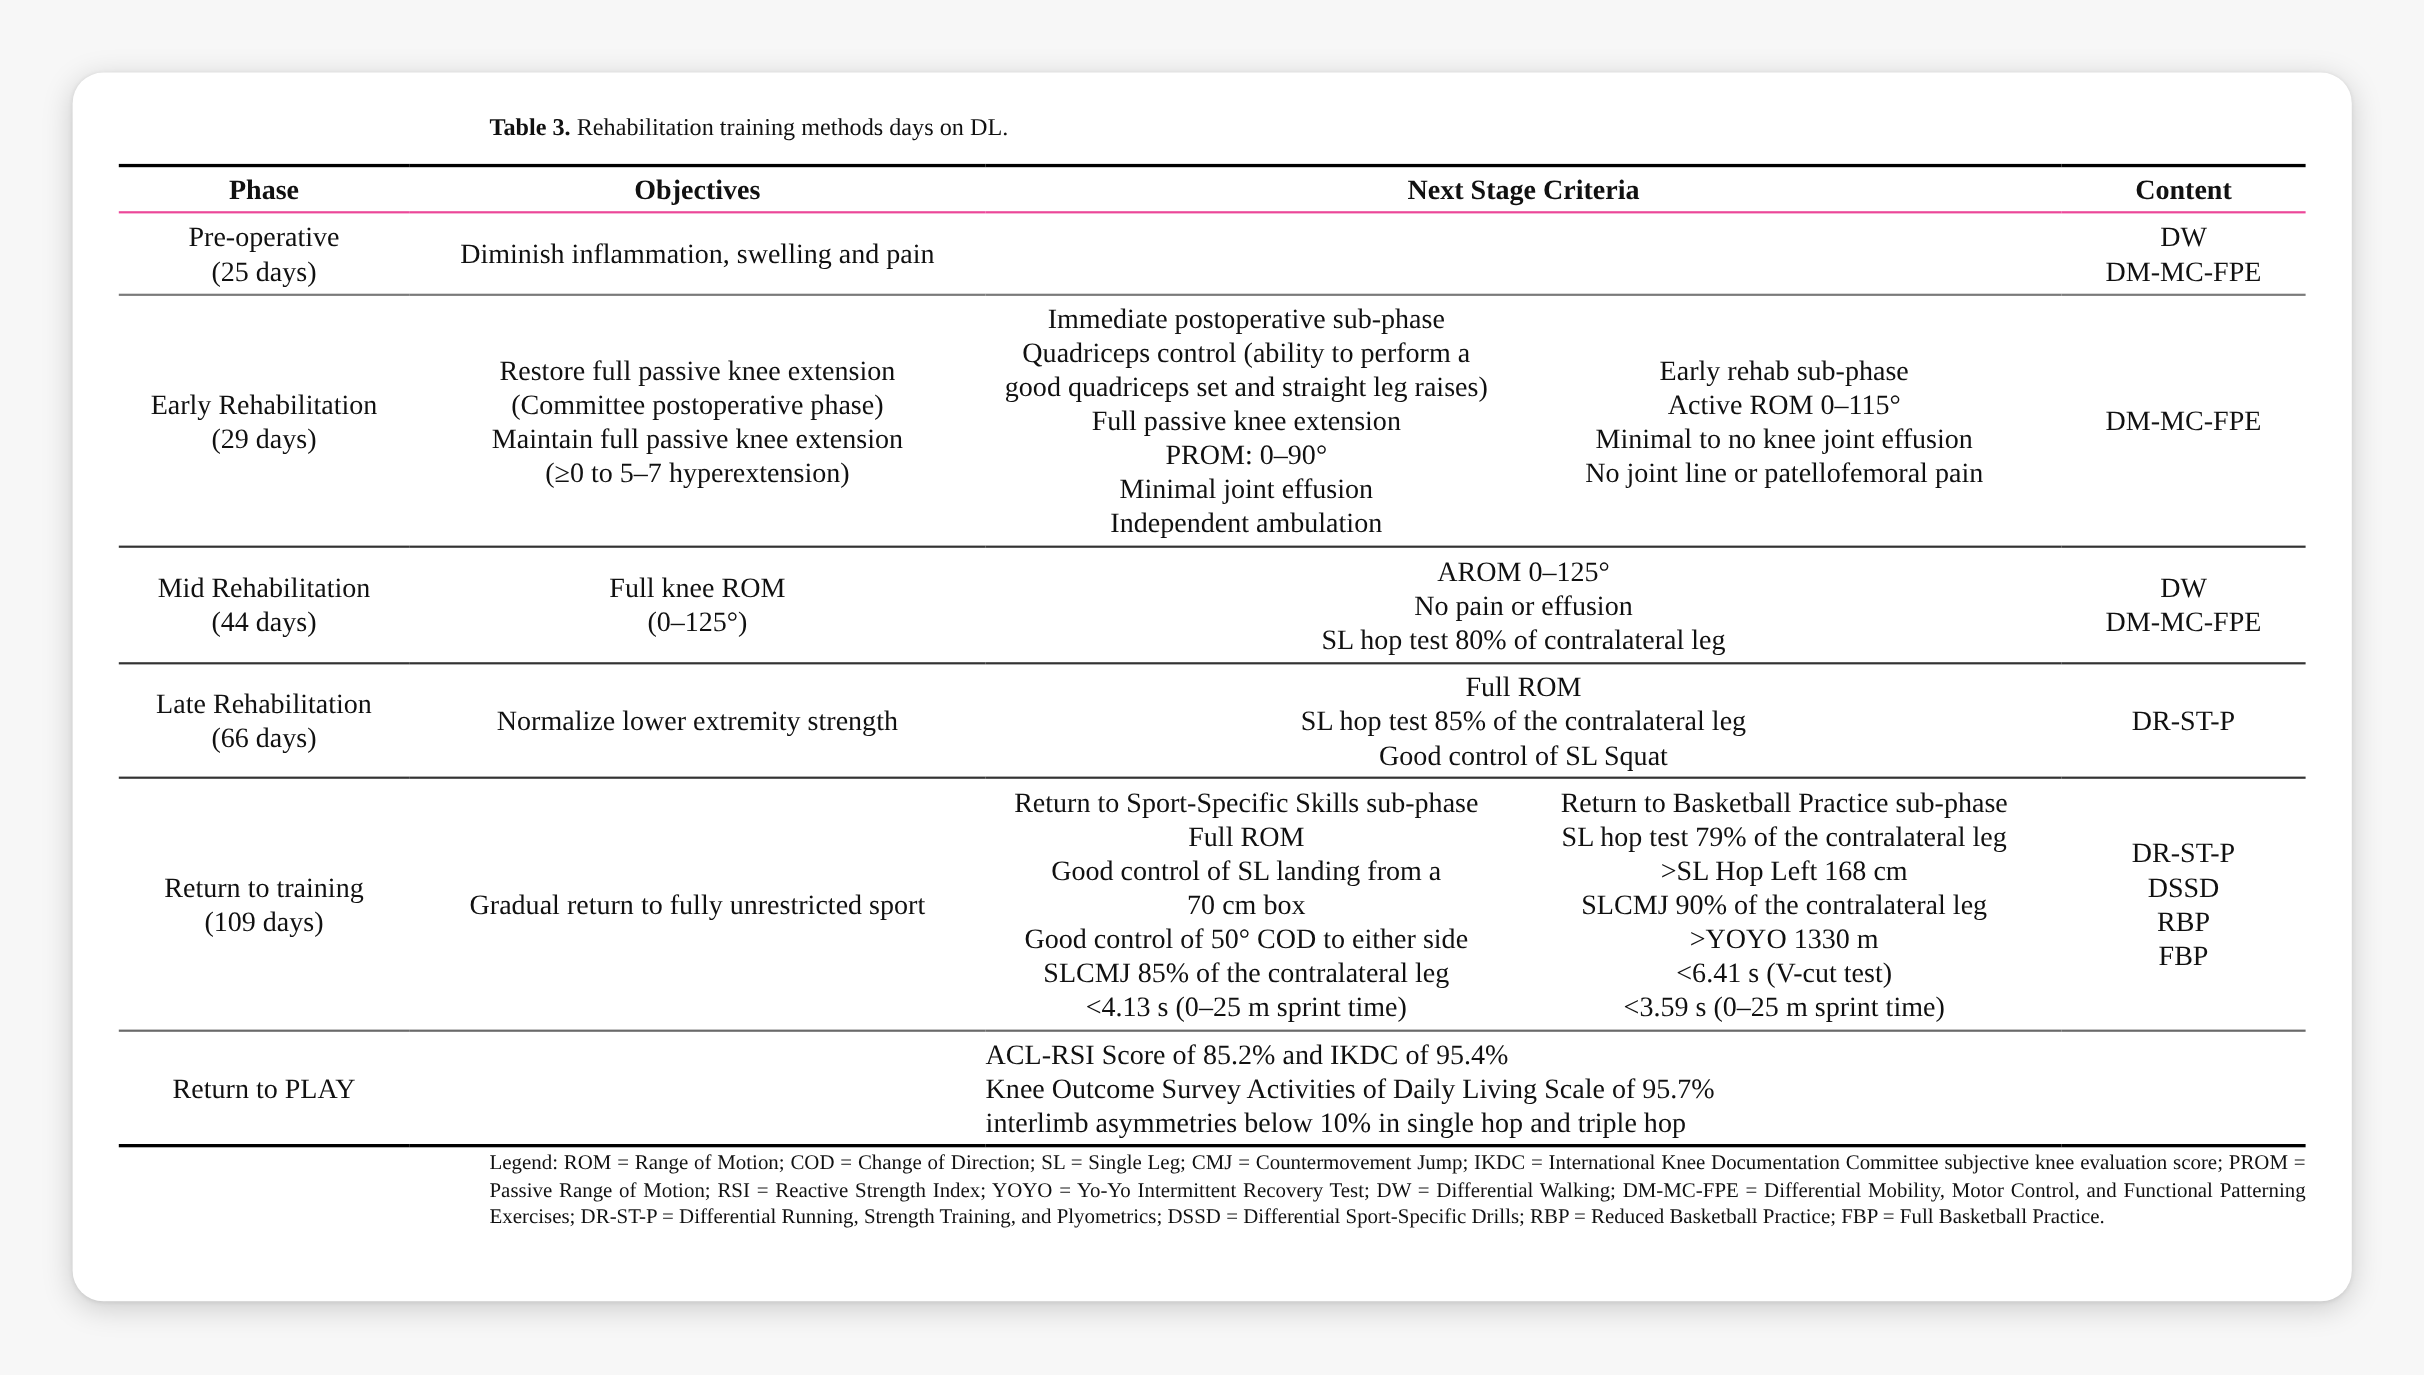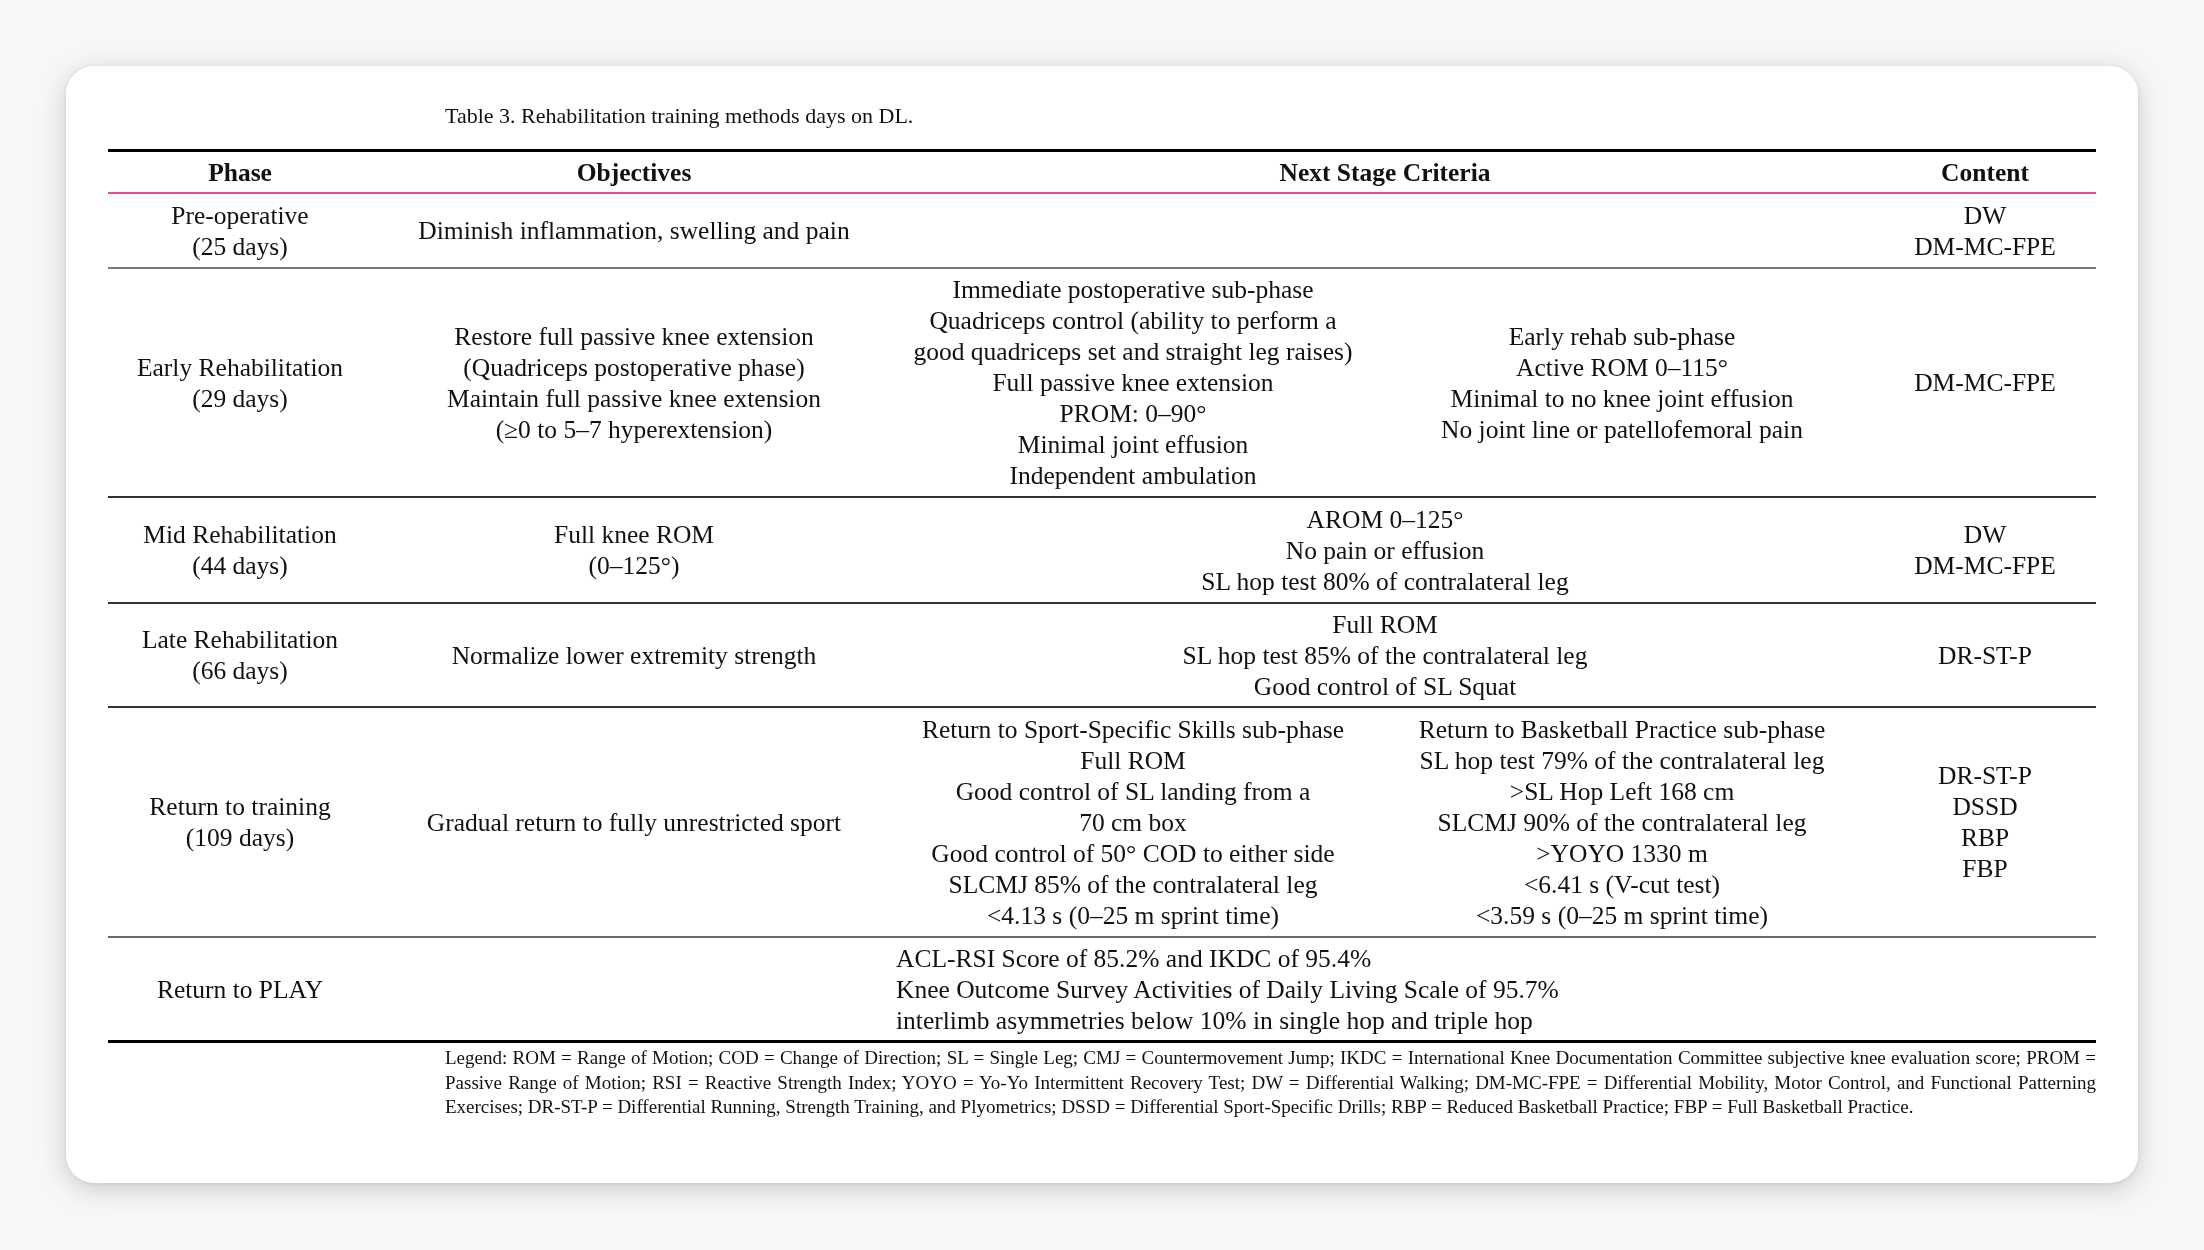--- a/index.html
+++ b/index.html
@@ -13,21 +13,21 @@
     .card {
       position: absolute; left: 66px; top: 66px;
       width: 2072px; height: 1117px;
       background: #ffffff; border-radius: 28px;
       box-shadow: 0 6px 28px rgba(0,0,0,0.18), 0 1px 4px rgba(0,0,0,0.08);
     }
     .caption {
       position: absolute; left: 445px; top: 102px;
       font-size: 22px; line-height: 28px; white-space: nowrap;
     }
-    .caption b { font-weight: normal; }
+    .caption b { font-weight: bold; }
     .tbl {
       position: absolute; left: 108px; top: 149px; width: 1988px;
       border-collapse: collapse; table-layout: fixed;
       font-size: 25.5px; line-height: 31px;
     }
     .tbl col.c-phase { width: 264px; }
     .tbl col.c-obj { width: 524px; }
     .tbl col.c-crit1 { width: 474px; }
     .tbl col.c-crit2 { width: 504px; }
     .tbl col.c-content { width: 222px; }
@@ -93,21 +93,21 @@
       </td>
     </tr>
 
     <tr class="r-early">
       <td>
         <span class="line">Early Rehabilitation</span>
         <span class="line">(29 days)</span>
       </td>
       <td>
         <span class="line">Restore full passive knee extension</span>
-        <span class="line">(Quadriceps postoperative phase)</span>
+        <span class="line">(Committee postoperative phase)</span>
         <span class="line">Maintain full passive knee extension</span>
         <span class="line">(≥0 to 5–7 hyperextension)</span>
       </td>
       <td>
         <span class="line">Immediate postoperative sub-phase</span>
         <span class="line">Quadriceps control (ability to perform a</span>
         <span class="line">good quadriceps set and straight leg raises)</span>
         <span class="line">Full passive knee extension</span>
         <span class="line">PROM: 0–90°</span>
         <span class="line">Minimal joint effusion</span>

